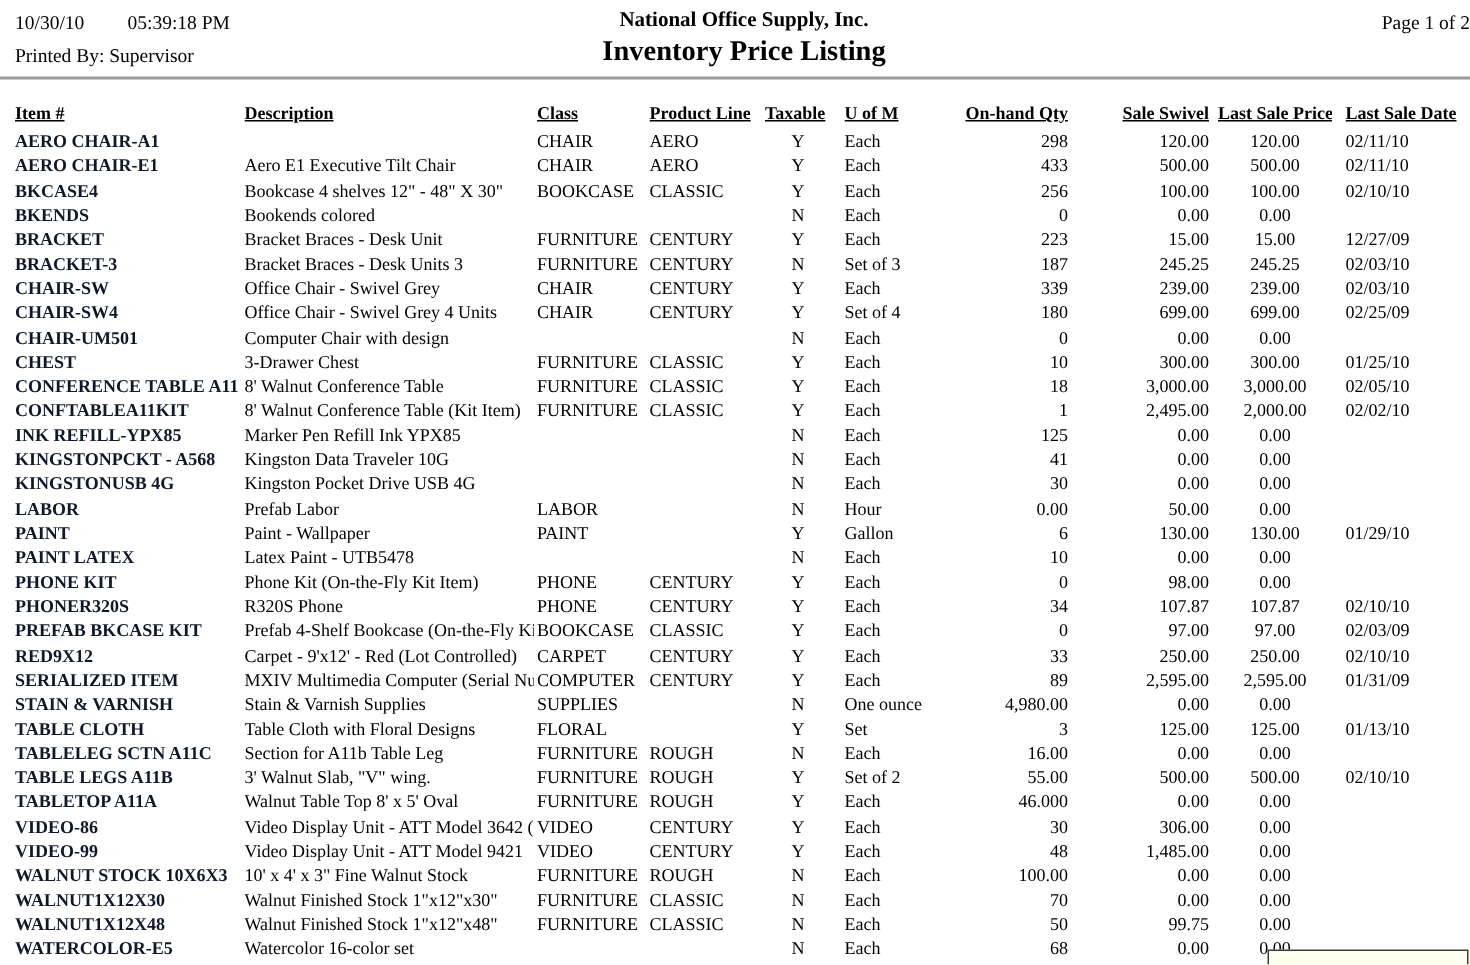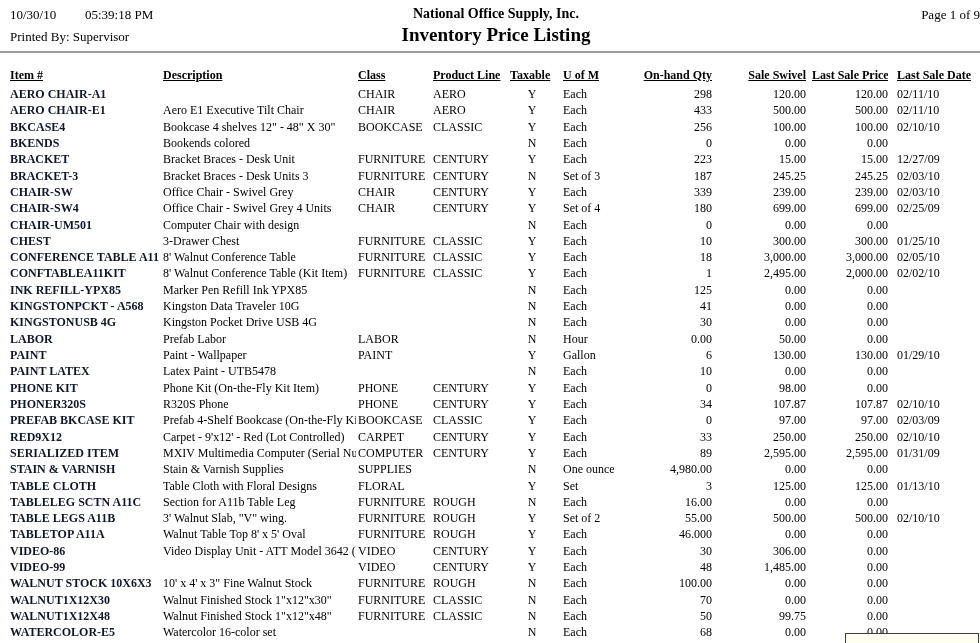--- a/index.html
+++ b/index.html
@@ -28,42 +28,42 @@
   }
   .hcell { font-weight:bold; text-decoration:underline; font-size:12px; }
   .c0 { left:10px;  width:150px; }
   .c1 { left:163px; width:193px; }
   .c2 { left:358px; width:73px;  }
   .c3 { left:433px; width:75px;  }
   .c4 { left:510px; width:44px;  }
   .c5 { left:563px; width:85px;  }
   .c6 { left:630px; width:82px;  text-align:right; }
   .c7 { left:722px; width:84px;  text-align:right; }
-  .c8 { left:812px; width:76px;  text-align:right; }
+  .c8 { left:812px; width:76px;  text-align:center; }
   .c9 { left:897px; width:80px;  }
   .trow .c4 { text-align:center; }
   .item-cell { font-weight:bold; color:#0f172a; }
 
   
   .partial-box {
     position:absolute; left:845px; top:633px; width:132px; height:14px;
     background:#fffff0; border:1px solid #3c3c3c;
   }
 </style>
 </head>
 <body>
 
 <div class="page">
 
   <div class="h-date">10/30/10</div>
   <div class="h-time">05:39:18 PM</div>
   <div class="h-printed">Printed By: Supervisor</div>
   <div class="h-company">National Office Supply, Inc.</div>
   <div class="h-title">Inventory Price Listing</div>
-  <div class="h-page">Page 1 of 9</div>
+  <div class="h-page">Page 1 of 2</div>
   <div class="h-rule"></div>
 
   <div class="thead">
       <span class="hcell c0">Item #</span>
       <span class="hcell c1">Description</span>
       <span class="hcell c2">Class</span>
       <span class="hcell c3">Product Line</span>
       <span class="hcell c4">Taxable</span>
       <span class="hcell c5">U of M</span>
       <span class="hcell c6">On-hand Qty</span>
@@ -414,20 +414,21 @@
         <span class="cell c3">CENTURY</span>
         <span class="cell c4">Y</span>
         <span class="cell c5">Each</span>
         <span class="cell c6">30</span>
         <span class="cell c7">306.00</span>
         <span class="cell c8">0.00</span>
         <span class="cell c9"></span>
       </div>
       <div class="trow">
         <span class="cell c0 item-cell">VIDEO-99</span>
+        <span class="cell c1">Video Display Unit - ATT Model 9421</span>
         <span class="cell c2">VIDEO</span>
         <span class="cell c3">CENTURY</span>
         <span class="cell c4">Y</span>
         <span class="cell c5">Each</span>
         <span class="cell c6">48</span>
         <span class="cell c7">1,485.00</span>
         <span class="cell c8">0.00</span>
         <span class="cell c9"></span>
       </div>
       <div class="trow">

